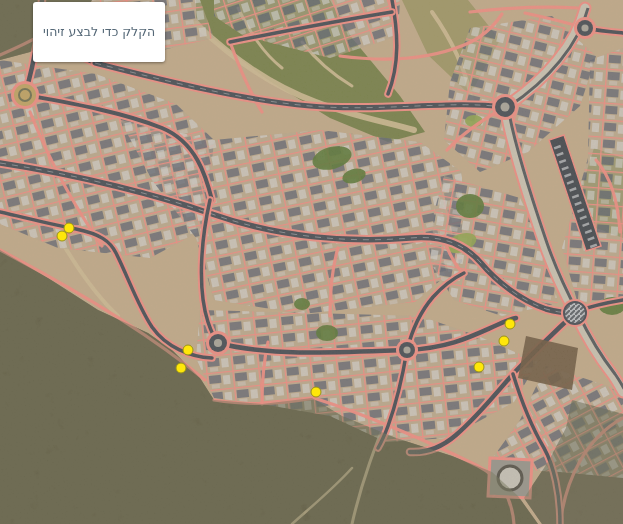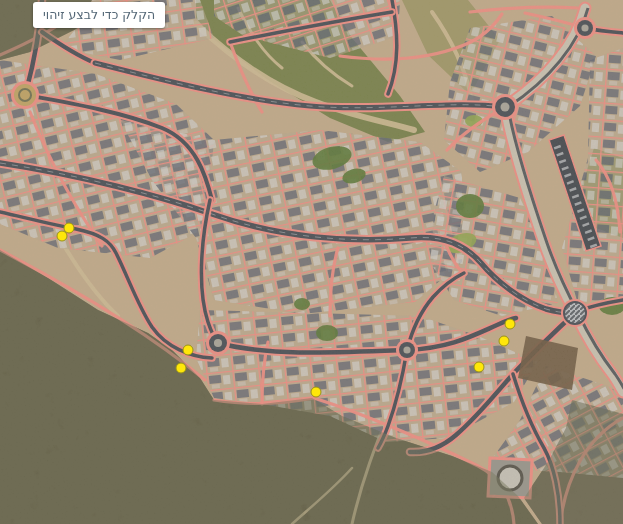--- a/index.html
+++ b/index.html
@@ -1,21 +1,21 @@
 <!DOCTYPE html>
 <html lang="he"><head>
 <meta charset="utf-8">
 <style>
   html,body{margin:0;padding:0;background:#222;}
   .stage{position:relative;width:623px;height:524px;overflow:hidden;
          font-family:"DejaVu Sans",sans-serif;background:#c1a98a;}
   .stage svg{position:absolute;inset:0;display:block;}
   .map-tooltip{
     position:absolute;left:33px;top:2px;height:26px;line-height:26px;
-    padding:0 10px;background:#ffffff;border-radius:3px;
+    padding:17px 10px;background:#ffffff;border-radius:3px;
     box-shadow:0 1px 3px rgba(0,0,0,.4);
     color:#556877;font-size:12.5px;direction:rtl;white-space:nowrap;
     z-index:5;
   }
 </style>
 </head>
 <body>
 
 <div class="stage">
   <svg id="map-svg" xmlns="http://www.w3.org/2000/svg" viewBox="0 0 623 524" width="623" height="524">

